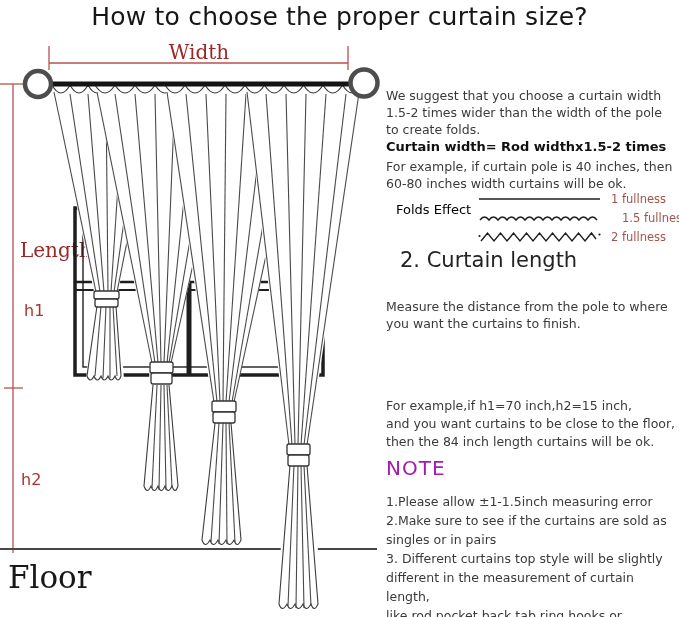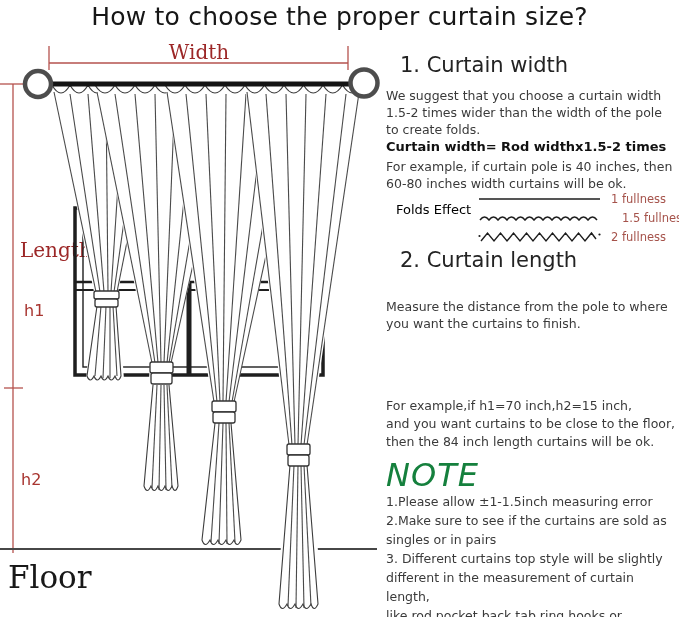--- a/index.html
+++ b/index.html
@@ -13,21 +13,21 @@
     font-size:25px; color:#161616; letter-spacing:.2px; white-space:nowrap;
   }
   
   .rc { position:absolute; left:386px; width:292px; color:#3a3a3a; }
   .h-sec { font-size:21px; color:#232323; }
   .h-sec.indent { padding-left:14px; }
   .body-p { font-size:12.5px; line-height:17px; white-space:pre-line; }
   .lh18 { line-height:18px; }
   .lh19 { line-height:19px; }
   .formula { font-size:13px; font-weight:bold; color:#111; white-space:pre-line; }
-  .h-note { font-size:32px; color:#15803d; letter-spacing:1px;font-style:italic; }
+  .h-note { font-size:20px; color:#a21caf; letter-spacing:1px; }
   
   .folds { position:absolute; left:386px; top:191px; width:292px; height:56px; }
   .folds-label { position:absolute; left:10px; top:11px; font-size:13px; color:#000000; }
   .fold-row { position:absolute; left:92px; height:16px; display:flex; align-items:center; }
   .fold-row svg { display:block; }
   .fold-row .f-label { margin-left:9px; font-size:11.5px; color:#a5524a; white-space:nowrap;text-align:right; }
   
   #diagram { position:absolute; left:0; top:40px; }
   .red-label-serif { font-family:"DejaVu Serif", serif; fill:#9c2727; }
   .red-label-sans { font-family:"DejaVu Sans", sans-serif; fill:#a83530; }
@@ -146,21 +146,20 @@
         <line x1="304" y1="425" x2="311" y2="566"></line>
       <rect x="287" y="404" width="23" height="11" rx="2" fill="#ffffff" stroke="#333" stroke-width="1.3"></rect>
       <rect x="288" y="415" width="21" height="11" rx="2" fill="#ffffff" stroke="#333" stroke-width="1.3"></rect>
     </g>
 
     <line x1="50" y1="44" x2="352" y2="44" stroke="#141414" stroke-width="5"></line>
     <circle cx="38" cy="44" r="13" fill="#ffffff" stroke="#4d4d4d" stroke-width="4.5"></circle>
     <circle cx="364" cy="43" r="13.5" fill="#ffffff" stroke="#4d4d4d" stroke-width="4.5"></circle>
   </svg>
 
-  <div class="rc h-sec indent" style="top:53px;">1. Curtain width</div>
 
   <div class="rc body-p" style="top:87px;">We suggest that you choose a curtain width
 1.5-2 times wider than the width of the pole
 to create folds.</div>
 
   <div class="rc formula" style="top:139px;">Curtain width= Rod widthx1.5-2 times</div>
 
   <div class="rc body-p" style="top:158px;">For example, if curtain pole is 40 inches, then
 60-80 inches width curtains will be ok.</div>
 

